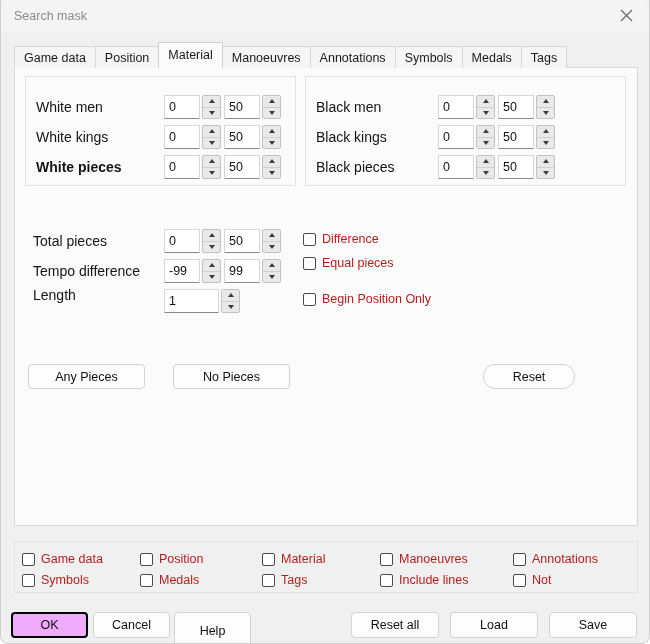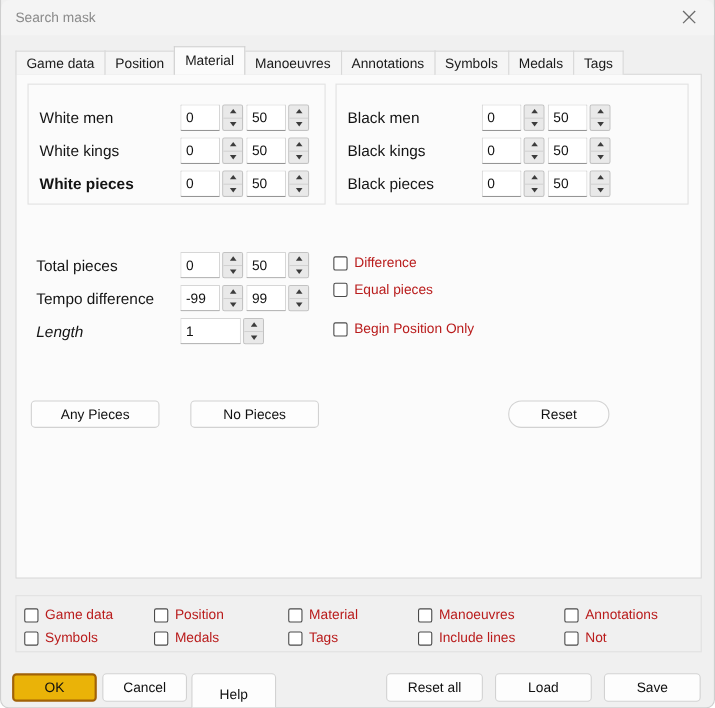--- a/index.html
+++ b/index.html
@@ -214,22 +214,22 @@
     font-family: "Liberation Sans", sans-serif;
     font-size: 12.5px;
     color: #101010;
     display: flex;
     align-items: center;
     justify-content: center;
     white-space: nowrap;
     padding: 4px;
   }
   .btn.focus {
-    border: 2px solid #a16207;
-    background: #eab308;
+    border: 2px solid #000000;
+    background: #f0abfc;
   }
 
   
   #bottom-group {
     position: absolute;
     left: 13px;
     top: 541px;
     width: 624px;
     height: 52px;
     border: 1px solid #e2e2e2;
@@ -469,21 +469,21 @@
       <div class="spin-btns">
         <div class="spin-up">
             <i class="arrow-up"></i>
           </div>
         <div class="spin-dn">
             <i class="arrow-dn"></i>
           </div>
       </div>
     </div>
 
-    <div class="field-row" style="left:18px; top:221px;font-style:italic;">
+    <div class="field-row" style="left:18px; top:215px;">
       <span class="field-label">Length</span>
     </div>
     <div class="spin" style="left:149px; top:221px;">
       <input type="text" class="wide" value="1" style="">
       <div class="spin-btns">
         <div class="spin-up">
             <i class="arrow-up"></i>
           </div>
         <div class="spin-dn">
             <i class="arrow-dn"></i>
@@ -499,21 +499,21 @@
       <span class="cbbox"></span>
       <span class="cblabel">Equal pieces</span>
     </div>
     <div class="cbrow" style="left:288px; top:222px;">
       <span class="cbbox"></span>
       <span class="cblabel">Begin Position Only</span>
     </div>
 
     <button class="btn" style="left:13px; top:296px; width:117px;">Any Pieces</button>
     <button class="btn" style="left:158px; top:296px; width:117px;">No Pieces</button>
-    <button class="btn" style="left:447px; top:296px; width:92px;border-radius:12px;">Reset</button>
+    <button class="btn" style="left:468px; top:296px; width:92px;border-radius:12px;">Reset</button>
 
   </div>
 
   <div id="bottom-group"></div>
 
   <div class="cbrow" style="left:21px; top:550px;">
     <span class="cbbox"></span>
     <span class="cblabel">Game data</span>
   </div>
   <div class="cbrow" style="left:139px; top:550px;">

